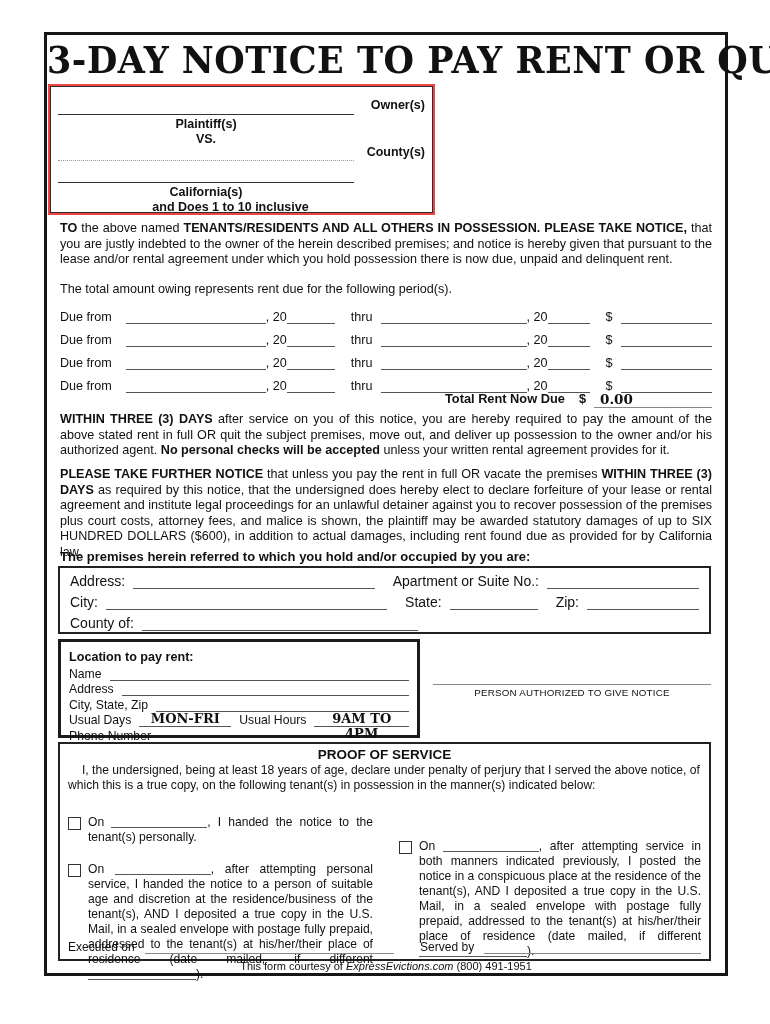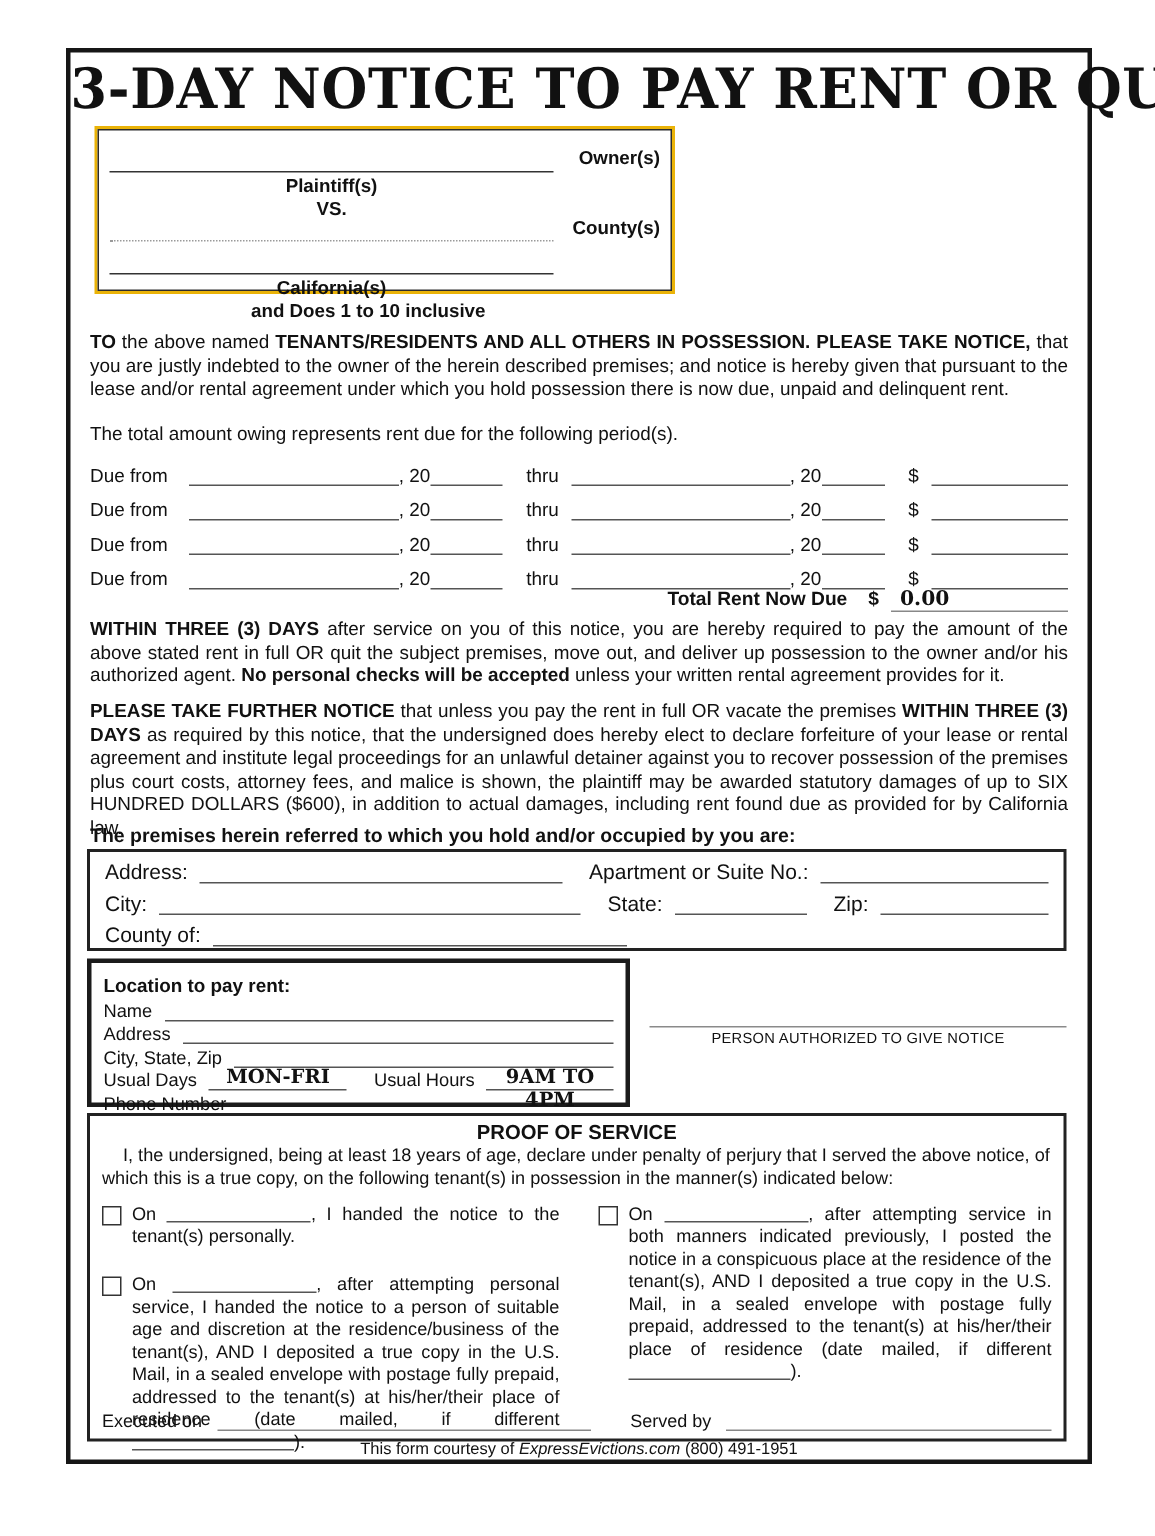--- a/index.html
+++ b/index.html
@@ -7,22 +7,22 @@
         font-family:"Liberation Sans","DejaVu Sans",sans-serif;overflow:hidden;}
   .frame{position:absolute;left:44px;top:32px;width:684px;height:944px;
          border:3px solid #161616;box-sizing:border-box;}
 
   
   .title{position:absolute;left:0;right:0;top:4px;text-align:center;
          font-family:"DejaVu Serif","Liberation Serif",serif;font-weight:bold;
          font-size:35px;letter-spacing:.5px;transform:scaleY(1.06);white-space:nowrap;}
 
   
-  .party-box{position:absolute;left:16px;top:49px;width:387px;height:112px;
-             border:2px solid #eab308;box-sizing:border-box;}
+  .party-box{position:absolute;left:1px;top:49px;width:387px;height:131px;
+             border:2px solid #ef4444;box-sizing:border-box;}
   .party-inner{position:absolute;left:0;top:0;right:0;bottom:0;border:1px solid #2d2d2d;}
   .party-inner .lbl{font-weight:bold;font-size:12.5px;}
   .p-owner{position:absolute;right:7px;top:11px;}
   .p-tenant{position:absolute;right:7px;top:58px;}
   .p-line1{position:absolute;left:7px;top:27px;width:296px;border-bottom:1px solid #333;}
   .p-line2{position:absolute;left:7px;top:73px;width:296px;border-bottom:1px dotted #9a9a9a;}
   .p-line3{position:absolute;left:7px;top:95px;width:296px;border-bottom:1px solid #333;}
   .p-center{position:absolute;left:7px;width:296px;text-align:center;font-weight:bold;font-size:12.5px;}
   .p-plaintiff{top:30px;} .p-vs{top:45px;} .p-def{top:98px;}
   .p-does{position:absolute;left:7px;top:113px;width:345px;text-align:center;font-weight:bold;font-size:12.5px;}
@@ -69,21 +69,21 @@
   
   .auth-line{position:absolute;left:386px;top:649px;width:278px;border-bottom:1px solid #8a8a8a;}
   .auth-caption{position:absolute;left:386px;top:652px;width:278px;text-align:center;
                 font-size:9.8px;letter-spacing:.2px;}
 
   
   .proof-box{position:absolute;left:11px;top:707px;width:653px;height:219px;border:2px solid #222;
              box-sizing:border-box;padding:3px 8px;font-size:12.1px;}
   .proof-title{text-align:center;font-weight:bold;font-size:13.5px;}
   .proof-intro{text-indent:14px;line-height:15px;margin-top:1px;text-align:left;}
-  .proof-cols{display:flex;margin-top:9px;}
+  .proof-cols{display:flex;margin-top:22px;align-items:center;}
   .pcol{width:307px;} .pcol+.pcol{margin-left:26px;width:304px;}
   .pitem{display:flex;margin-bottom:17px;line-height:15px;text-align:justify;}
   .cb{width:11px;height:11px;border:1.5px solid #333;margin:2px 7px 0 0;flex:none;background:#fff;}
   .ptext{flex:1;}
   .iblank{display:inline-block;border-bottom:1px solid #555;height:11px;vertical-align:-2px;}
   .ib-date{width:96px;} .ib-mail{width:108px;}
   .exec-row{position:absolute;left:8px;right:8px;bottom:5px;display:flex;align-items:flex-end;font-size:12px;}
   .exec-row .lab{margin-right:10px;white-space:nowrap;}
   .exec-blank1{flex:1.15;margin-right:26px;border-bottom:1px solid #888;height:14px;}
   .exec-blank2{flex:1;border-bottom:1px solid #888;height:14px;}
@@ -212,21 +212,21 @@
         <span class="lab">Address</span>
         <span class="blank flexfill"></span>
       </div>
       <div class="loc-row">
         <span class="lab">City, State, Zip</span>
         <span class="blank flexfill"></span>
       </div>
       <div class="loc-row">
         <span class="lab">Usual Days</span>
         <span class="fillval w-days">MON-FRI</span>
-        <span class="lab" style="margin-left:18px">Usual Hours</span>
+        <span class="lab" style="margin-left:8px">Usual Hours</span>
         <span class="fillval w-hours">9AM TO 4PM</span>
       </div>
       <div class="loc-row">
         <span class="lab">Phone Number</span>
         <span class="blank flexfill"></span>
       </div>
     </div>
 
     <div class="auth-line"></div>
     <div class="auth-caption">PERSON AUTHORIZED TO GIVE NOTICE</div>

